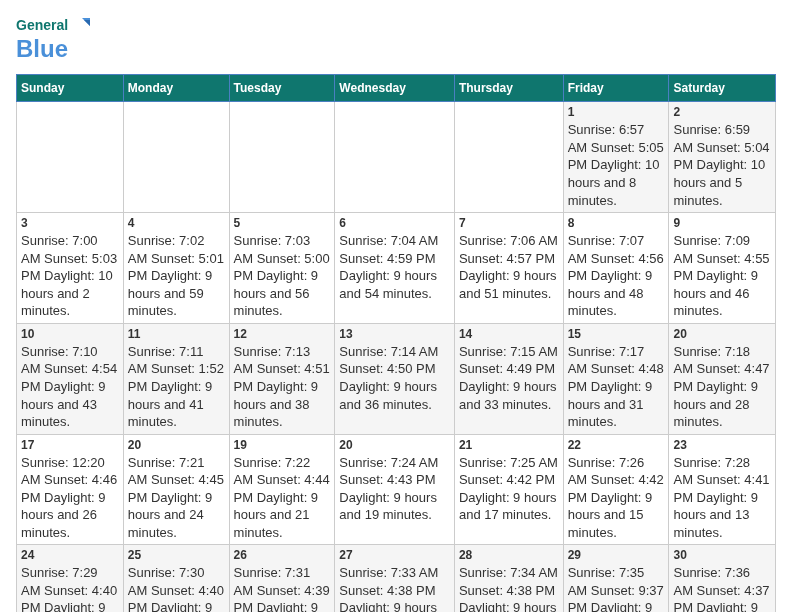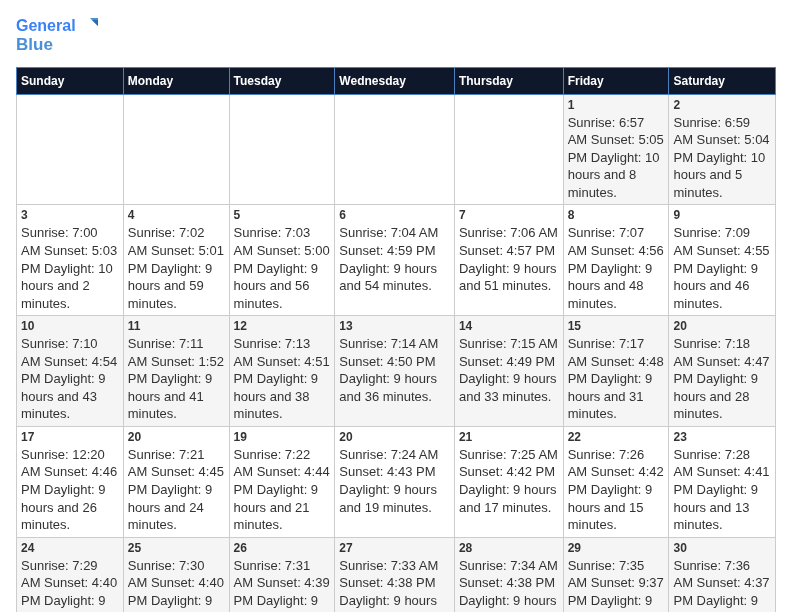--- a/index.html
+++ b/index.html
@@ -32,21 +32,21 @@
     .location-subtitle {
       font-size: 14px;
       color: #555;
     }
     table {
       width: 100%;
       border-collapse: collapse;
       font-size: 10px;
     }
     thead tr {
-      background-color: #0f172a;
+      background-color: #0f766e;
       color: white;
     }
     thead th {
       padding: 6px 4px;
       text-align: left;
       font-size: 12px;
       font-weight: bold;
       border: 1px solid #4a7fc1;
     }
     tbody tr {
@@ -78,27 +78,27 @@
       background: #fff !important;
     }
   </style>
 </head>
 <body>
 
 <div class="header-area">
   <div class="logo">
   <div style="display:flex;flex-direction:column;align-items:flex-start;line-height:1.1;">
     <div style="display:flex;align-items:center;gap:2px;">
-      <span style="font-size:16px;font-weight:bold;color:#3b82f6;">General</span>
+      <span style="font-size:14px;font-weight:bold;color:#0f766e;">General</span>
       <svg width="20" height="20" viewBox="0 0 20 20">
         <polygon points="12,2 20,2 20,10" fill="#4a90d9"></polygon>
         <polygon points="14,4 20,4 20,10" fill="#2a6ab0"></polygon>
       </svg>
     </div>
-    <span style="font-size:17px;font-weight:bold;color:#4a90d9;">Blue</span>
+    <span style="font-size:24px;font-weight:bold;color:#4a90d9;">Blue</span>
   </div>
 </div>
   <div class="title-area">
     <div class="month-title"></div>
     <div class="location-subtitle"></div>
   </div>
 </div>
 
 <table>
   <thead>

